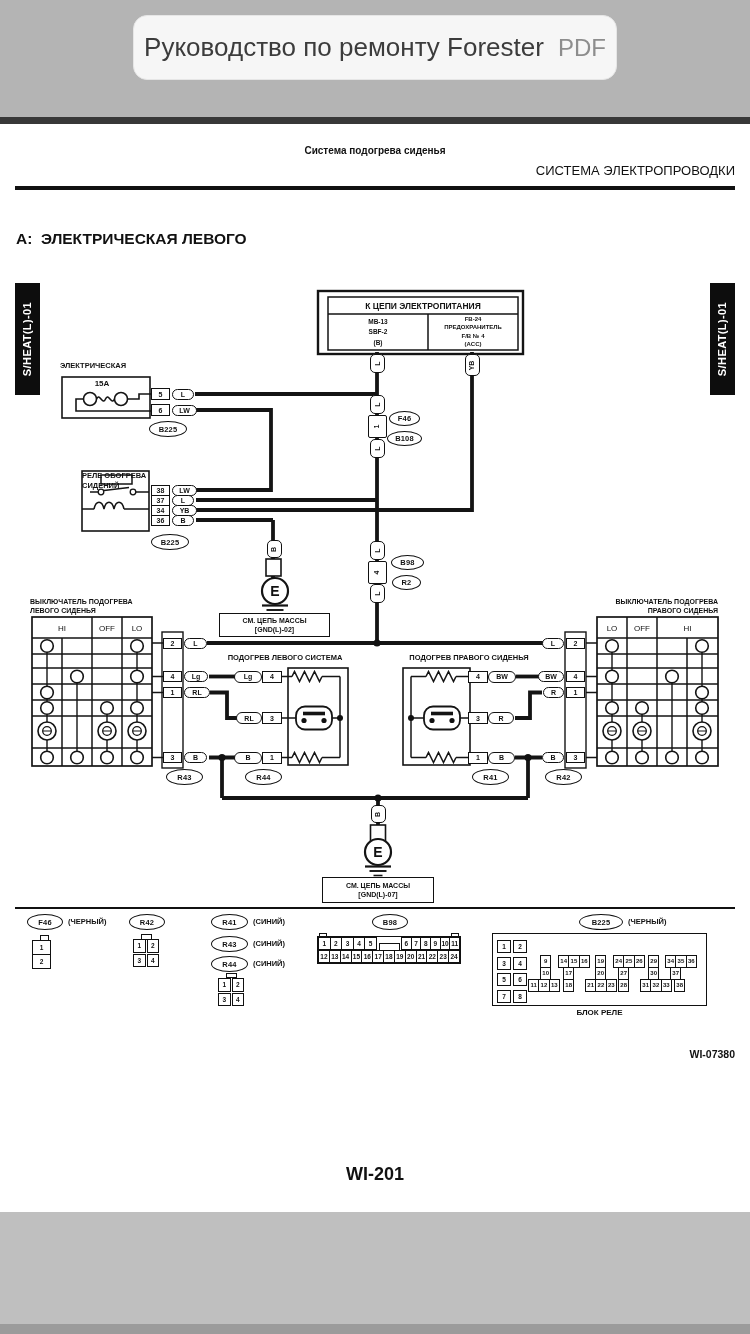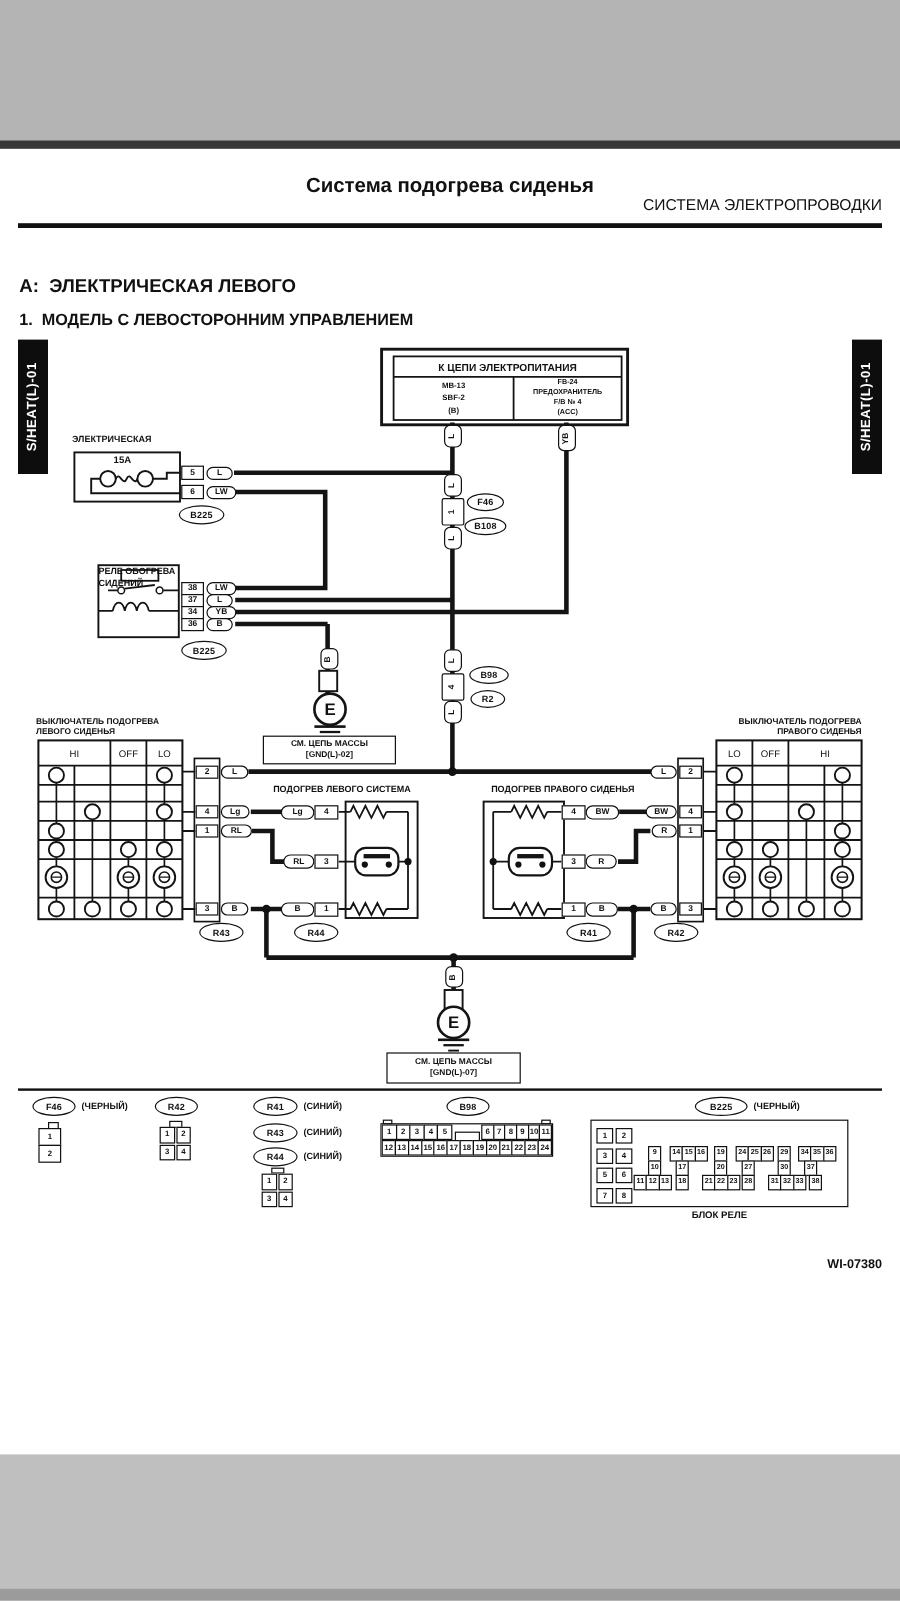--- a/index.html
+++ b/index.html
@@ -41,26 +41,29 @@
   .sidebar{position:absolute;background:#0d0d0d;display:flex;align-items:center;justify-content:center;}
   .sidebar span{transform:rotate(-90deg);color:#fff;font-size:11px;font-weight:bold;white-space:nowrap;letter-spacing:.4px;}
 </style>
 </head>
 <body>
 
 <div class="page">
 
   <div class="abs" style="left:0;top:0;width:750px;height:117px;background:#b4b4b4;"></div>
   <div class="abs" style="left:0;top:117px;width:750px;height:7px;background:#383838;"></div>
-
-  <div class="abs b" style="left:0;top:145px;width:750px;text-align:center;font-size:17px;">Система подогрева сиденья</div>
+  <div class="abs flexc" style="left:133px;top:15px;width:484px;height:65px;background:#f6f6f6;border:1px solid #e6e6e6;border-radius:14px;gap:14px;">
+    <span style="font-size:26px;color:#3c3c3c;">Руководство по ремонту Forester</span>
+    <span style="font-size:24px;color:#8d8d8d;">PDF</span>
+  </div>
+
+  <div class="abs b" style="left:0;top:145px;width:750px;text-align:center;font-size:10px;">Система подогрева сиденья</div>
   <div class="abs" style="right:15px;top:163px;font-size:13px;">СИСТЕМА ЭЛЕКТРОПРОВОДКИ</div>
   <div class="abs" style="left:15px;top:186px;width:720px;height:3.5px;background:#111;"></div>
   <div class="abs b" style="left:16px;top:230px;font-size:15.5px;white-space:pre;">A:  ЭЛЕКТРИЧЕСКАЯ ЛЕВОГО</div>
-  <div class="abs b" style="left:16px;top:259px;font-size:13.5px;white-space:pre;">1.  МОДЕЛЬ С ЛЕВОСТОРОННИМ УПРАВЛЕНИЕМ</div>
 
   <div class="sidebar" style="left:15px;top:283px;width:25px;height:112px;">
     <span>S/HEAT(L)-01</span>
   </div>
   <div class="sidebar" style="left:710px;top:283px;width:25px;height:112px;">
     <span>S/HEAT(L)-01</span>
   </div>
 
   <svg class="abs" style="left:0;top:0;" width="750" height="1334" viewBox="0 0 750 1334" fill="none" stroke="#141414" stroke-linecap="butt" stroke-linejoin="miter">
 
@@ -493,17 +496,18 @@
         <div class="cell c-b225">32</div>
         <div class="cell c-b225">33</div>
       </div>
       <div class="grp" style="left: 674px;">
         <div class="cell c-b225">38</div>
       </div>
     </div>
   <div class="abs b flexc" style="left:492px;top:1006px;width:215px;height:12px;font-size:8px;">БЛОК РЕЛЕ</div>
 
   <div class="abs b" style="left:620px;top:1048px;width:115px;text-align:right;font-size:10.5px;">WI-07380</div>
+  <div class="abs b" style="left:0;top:1164px;width:750px;text-align:center;font-size:18px;">WI-201</div>
 
   <div class="abs" style="left:0;top:1212px;width:750px;height:122px;background:#bfbfbf;"></div>
   <div class="abs" style="left:0;top:1324px;width:750px;height:10px;background:#9b9b9b;"></div>
 
 </div>
 
 </body></html>

